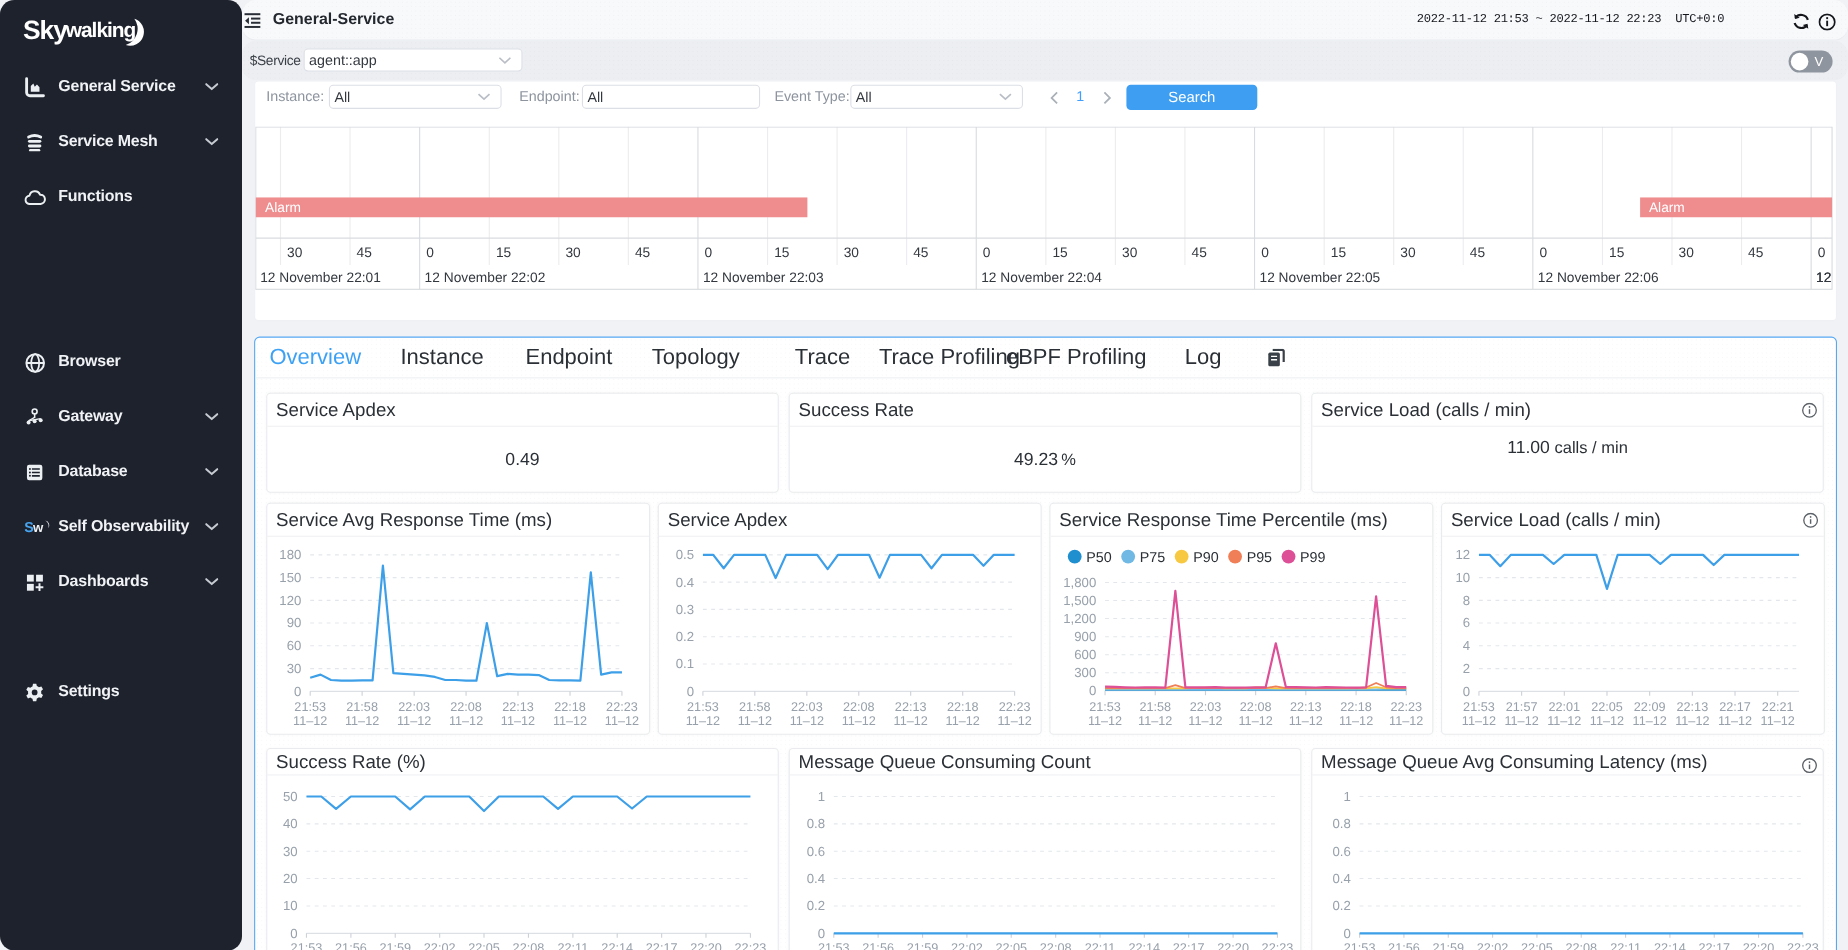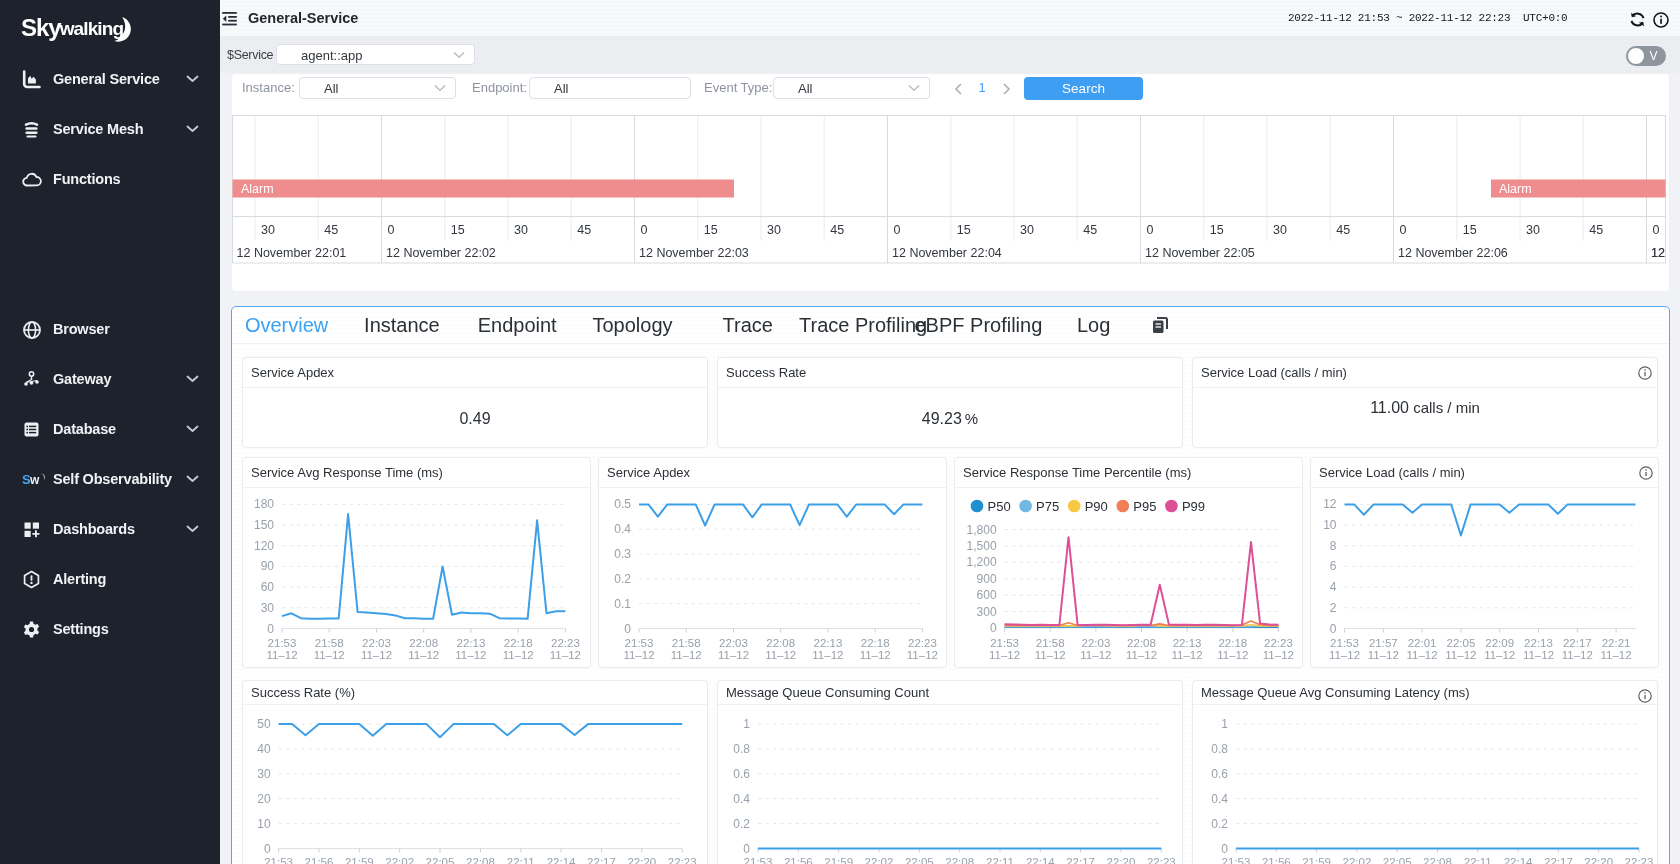--- a/index.html
+++ b/index.html
@@ -1,35 +1,35 @@
 <!DOCTYPE html>
 <html><head><meta charset="utf-8"><style>
 * { margin:0; padding:0; box-sizing:border-box; }
 html,body { width:1680px; height:864px; overflow:hidden; font-family:"Liberation Sans",sans-serif; background:#f0f2f5; }
-.abs { position:absolute; }
+.abs { position:absolute;border-radius:13px; }
 #sidebar { left:0; top:0; width:220px; height:864px; background:#1d222c; z-index:5; }
 .mi { position:absolute; left:0; width:220px; height:50px; }
 .mi svg { position:absolute; left:22px; top:16px; }
 .mi .lab { position:absolute; left:53px; top:0; line-height:50px; font-size:14.5px; font-weight:600; color:#f0f2f5; letter-spacing:-0.2px;}
 .mi .chev { position:absolute; left:186px; top:21px; }
 #hdr { left:220px; top:0; width:1460px; height:37px; background:#f8f9fb;
   background-image: radial-gradient(circle, #eff0f2 0.6px, rgba(0,0,0,0) 0.8px); background-size:4px 4px;
   border-bottom:1px solid #e8eaee; z-index:4;}
 #svcrow { left:220px; top:37px; width:1460px; height:36px; background:#eceef2;
   background-image: radial-gradient(circle, #e3e6ea 0.6px, rgba(0,0,0,0) 0.8px); background-size:4px 4px; z-index:4;}
 .sel { position:absolute; background:#fff; border:1px solid #dcdfe6; border-radius:4px; font-size:13px; color:#33383f; }
-.sel .t { position:absolute; left:24px; top:50%; transform:translateY(-50%); white-space:nowrap;}
+.sel .t { position:absolute; left:4px; top:50%; transform:translateY(-50%); white-space:nowrap;}
 .sel .c { position:absolute; right:9px; top:50%; transform:translateY(-50%); }
 .glab { position:absolute; font-size:13px; color:#8d949e; }
 #w1 { left:231px; top:73px; width:1439px; height:219px; background:#fff; border-radius:4px; border:1px solid #eef0f4; z-index:3;}
 #panel { left:231px; top:306px; width:1439px; height:600px; background:#fff; border:1px solid #57a8f3; border-radius:5px;
   background-image: radial-gradient(circle, #f5f6f7 0.6px, rgba(0,0,0,0) 0.8px); background-size:4px 4px; z-index:3;}
 .tab { position:absolute; top:0; height:36px; line-height:36px; font-size:20px; color:#2b3036; transform:translateX(-50%); }
 .card { position:absolute; background:#fff; border:1px solid #e9ebee; border-radius:4px; box-shadow:0 0 3px rgba(0,0,0,0.03);}
-.ct { position:absolute; left:0; top:0; right:0; height:30px; border-bottom:1px solid #f0f1f4; font-size:13px; color:#2b3036;
+.ct { position:absolute; left:0; top:0; right:0; height:30px; border-bottom:1px solid #f0f1f4; font-size:17px; color:#2b3036;
   line-height:30px; padding-left:8px; }
 .cval { position:absolute; left:0; right:0; text-align:center; font-size:16px; color:#2b3036; }
 .info { position:absolute; top:8px; right:5px; }
 </style></head><body>
 
 <div id="sidebar" class="abs">
 <div style="position:absolute;left:21px;top:14px;width:190px;height:36px;"><span style="font-size:24px;font-weight:700;color:#fff;letter-spacing:-1px">Sky</span><span style="font-size:19px;font-weight:700;color:#fff;letter-spacing:-0.9px;position:relative;top:-1px;left:-1px">walking</span><svg width="24" height="28" viewBox="0 0 24 28" style="position:absolute;left:89px;top:2px">
         <path d="M8 1 A 12.6 12.6 0 0 1 8 26.2 A 15.5 15.5 0 0 0 8 1 Z" fill="#fff" transform="rotate(18 10 14)"></path>
       </svg></div>
 <div class="mi" style="top:54px">
@@ -113,28 +113,20 @@
       <svg width="19" height="19" viewBox="0 0 19 19">
         <rect x="2.5" y="2.5" width="6.2" height="6.2" fill="#edf0f3"></rect>
         <rect x="10.8" y="2.5" width="6.2" height="6.2" fill="#edf0f3"></rect>
         <rect x="2.5" y="10.8" width="6.2" height="6.2" fill="#edf0f3"></rect>
         <path d="M13.9 10.3 v7 M10.4 13.8 h7" stroke="#edf0f3" stroke-width="1.8"></path>
       </svg>
       <div class="lab">Dashboards</div>
       <svg class="chev" width="13" height="8" viewBox="0 0 13 8">
         <path d="M1.5 1.5 L6.5 6 L11.5 1.5" stroke="#c6cbd2" stroke-width="1.8" fill="none" stroke-linecap="round" stroke-linejoin="round"></path>
       </svg>
-    </div>
-<div class="mi" style="top:554px">
-      <svg width="19" height="19" viewBox="0 0 19 19">
-        <path d="M9.5 1.6 L16.4 5.5 V13.5 L9.5 17.4 L2.6 13.5 V5.5 Z" stroke="#edf0f3" stroke-width="1.7" fill="none" stroke-linejoin="round"></path>
-        <rect x="8.6" y="5.2" width="1.8" height="5.6" rx="0.9" fill="#edf0f3"></rect>
-        <circle cx="9.5" cy="12.9" r="1.2" fill="#edf0f3"></circle>
-      </svg>
-      <div class="lab">Alerting</div>
     </div>
 <div class="mi" style="top:604px">
       <svg width="19" height="19" viewBox="0 0 19 19">
         <path d="M8 1.5 h3 l0.5 2.2 a6 6 0 0 1 1.9 1.1 l2.2-0.7 1.5 2.6 -1.7 1.5 a6 6 0 0 1 0 2.2 l1.7 1.5 -1.5 2.6 -2.2-0.7 a6 6 0 0 1 -1.9 1.1 L11 17.5 h-3 l-0.5-2.2 a6 6 0 0 1 -1.9-1.1 l-2.2 0.7 -1.5-2.6 1.7-1.5 a6 6 0 0 1 0-2.2 L1.9 7.1 3.4 4.5 l2.2 0.7 a6 6 0 0 1 1.9-1.1 Z" fill="#edf0f3"></path>
         <circle cx="9.5" cy="9.5" r="2.6" fill="#1d222c"></circle>
       </svg>
       <div class="lab">Settings</div>
     </div>
 </div>
 <div id="hdr" class="abs">

